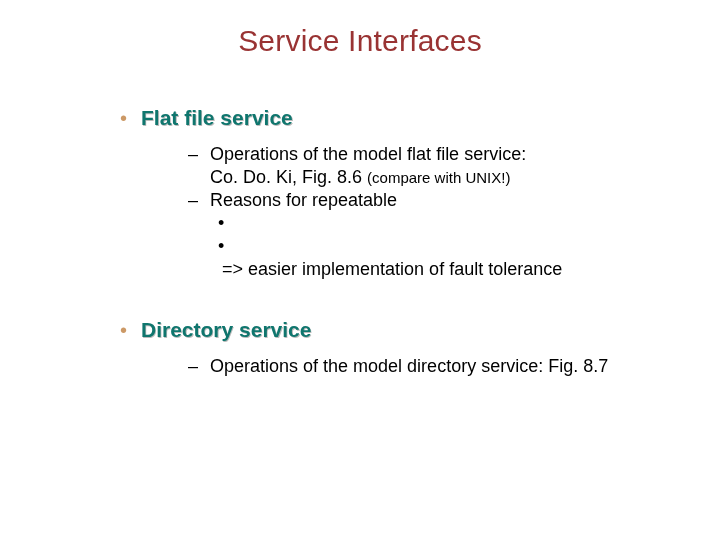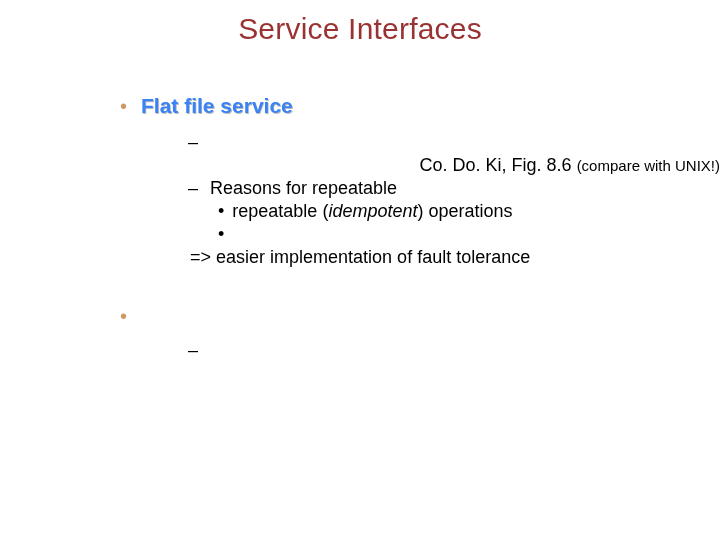--- a/index.html
+++ b/index.html
@@ -9,42 +9,42 @@
       background: #ffffff;
       font-family: Arial, Helvetica, sans-serif;
       color: #000000;
       position: relative;
     }
     .title {
       text-align: center;
       font-size: 30px;
       font-weight: 400;
       color: #993333;
-      padding-top: 12px;
+      padding-top: 24px;
       letter-spacing: 0.2px;
     }
     .content {
       padding-top: 48px;
       padding-left: 120px;
     }
     .level1 {
       display: flex;
       align-items: baseline;
       margin-bottom: 8px;
     }
     .level1-bullet {
       color: #cc9966;
       font-size: 20px;
       margin-right: 14px;
       line-height: 1;
     }
     .level1-text {
       font-size: 21px;
       font-weight: 700;
-      color: #3b82f6;
+      color: #0f766e;
       text-shadow: 0.8px 0.8px 0 #bbb;
     }
     .level2 {
       display: flex;
       align-items: baseline;
       margin-left: 68px;
       margin-bottom: 2px;
     }
     .level2-dash {
       font-size: 18px;
@@ -52,40 +52,39 @@
       min-width: 14px;
     }
     .level2-text {
       font-size: 18px;
       font-weight: 400;
     }
     .level2-cont {
       margin-left: 90px;
       font-size: 18px;
       margin-bottom: 2px;
-      text-align: right;
     }
     .smallnote {
       font-size: 15px;
     }
     .level3 {
       display: flex;
       align-items: baseline;
       margin-left: 98px;
       margin-bottom: 2px;
     }
     .level3-bullet {
       font-size: 18px;
       margin-right: 8px;
     }
     .level3-text {
       font-size: 18px;
     }
     .level4 {
-      margin-left: 70px;
+      margin-left: 102px;
       font-size: 18px;
       margin-bottom: 2px;
     }
     .italic {
       font-style: italic;
     }
     .section-gap {
       height: 36px;
     }
     .section-gap-small {
@@ -101,47 +100,47 @@
 
   <div class="level1">
     <span class="level1-bullet">•</span>
     <span class="level1-text">Flat file service</span>
   </div>
 
   <div class="section-gap-small"></div>
 
   <div class="level2">
     <span class="level2-dash">–</span>
+    <span class="level2-text">Operations of the model flat file service:</span>
   </div>
   <div class="level2-cont">
     <span>Co. Do. Ki, Fig. 8.6 </span><span class="smallnote">(compare with UNIX!)</span>
   </div>
 
   <div class="level2">
     <span class="level2-dash">–</span>
     <span class="level2-text">Reasons for repeatable</span>
   </div>
 
   <div class="level3">
     <span class="level3-bullet">•</span>
-    <span class="level3-text">
-      <span>repeatable (</span><span class="italic">idempotent</span><span>) operations</span>
-    </span>
   </div>
 
   <div class="level3">
     <span class="level3-bullet">•</span>
   </div>
   <div class="level4">=&gt; easier implementation of fault tolerance</div>
 
   <div class="section-gap"></div>
 
   <div class="level1">
     <span class="level1-bullet">•</span>
+    <span class="level1-text">Directory service</span>
   </div>
 
   <div class="section-gap-small"></div>
 
   <div class="level2">
     <span class="level2-dash">–</span>
+    <span class="level2-text">Operations of the model directory service: Fig. 8.7</span>
   </div>
 
 </div>
 
 </body></html>

